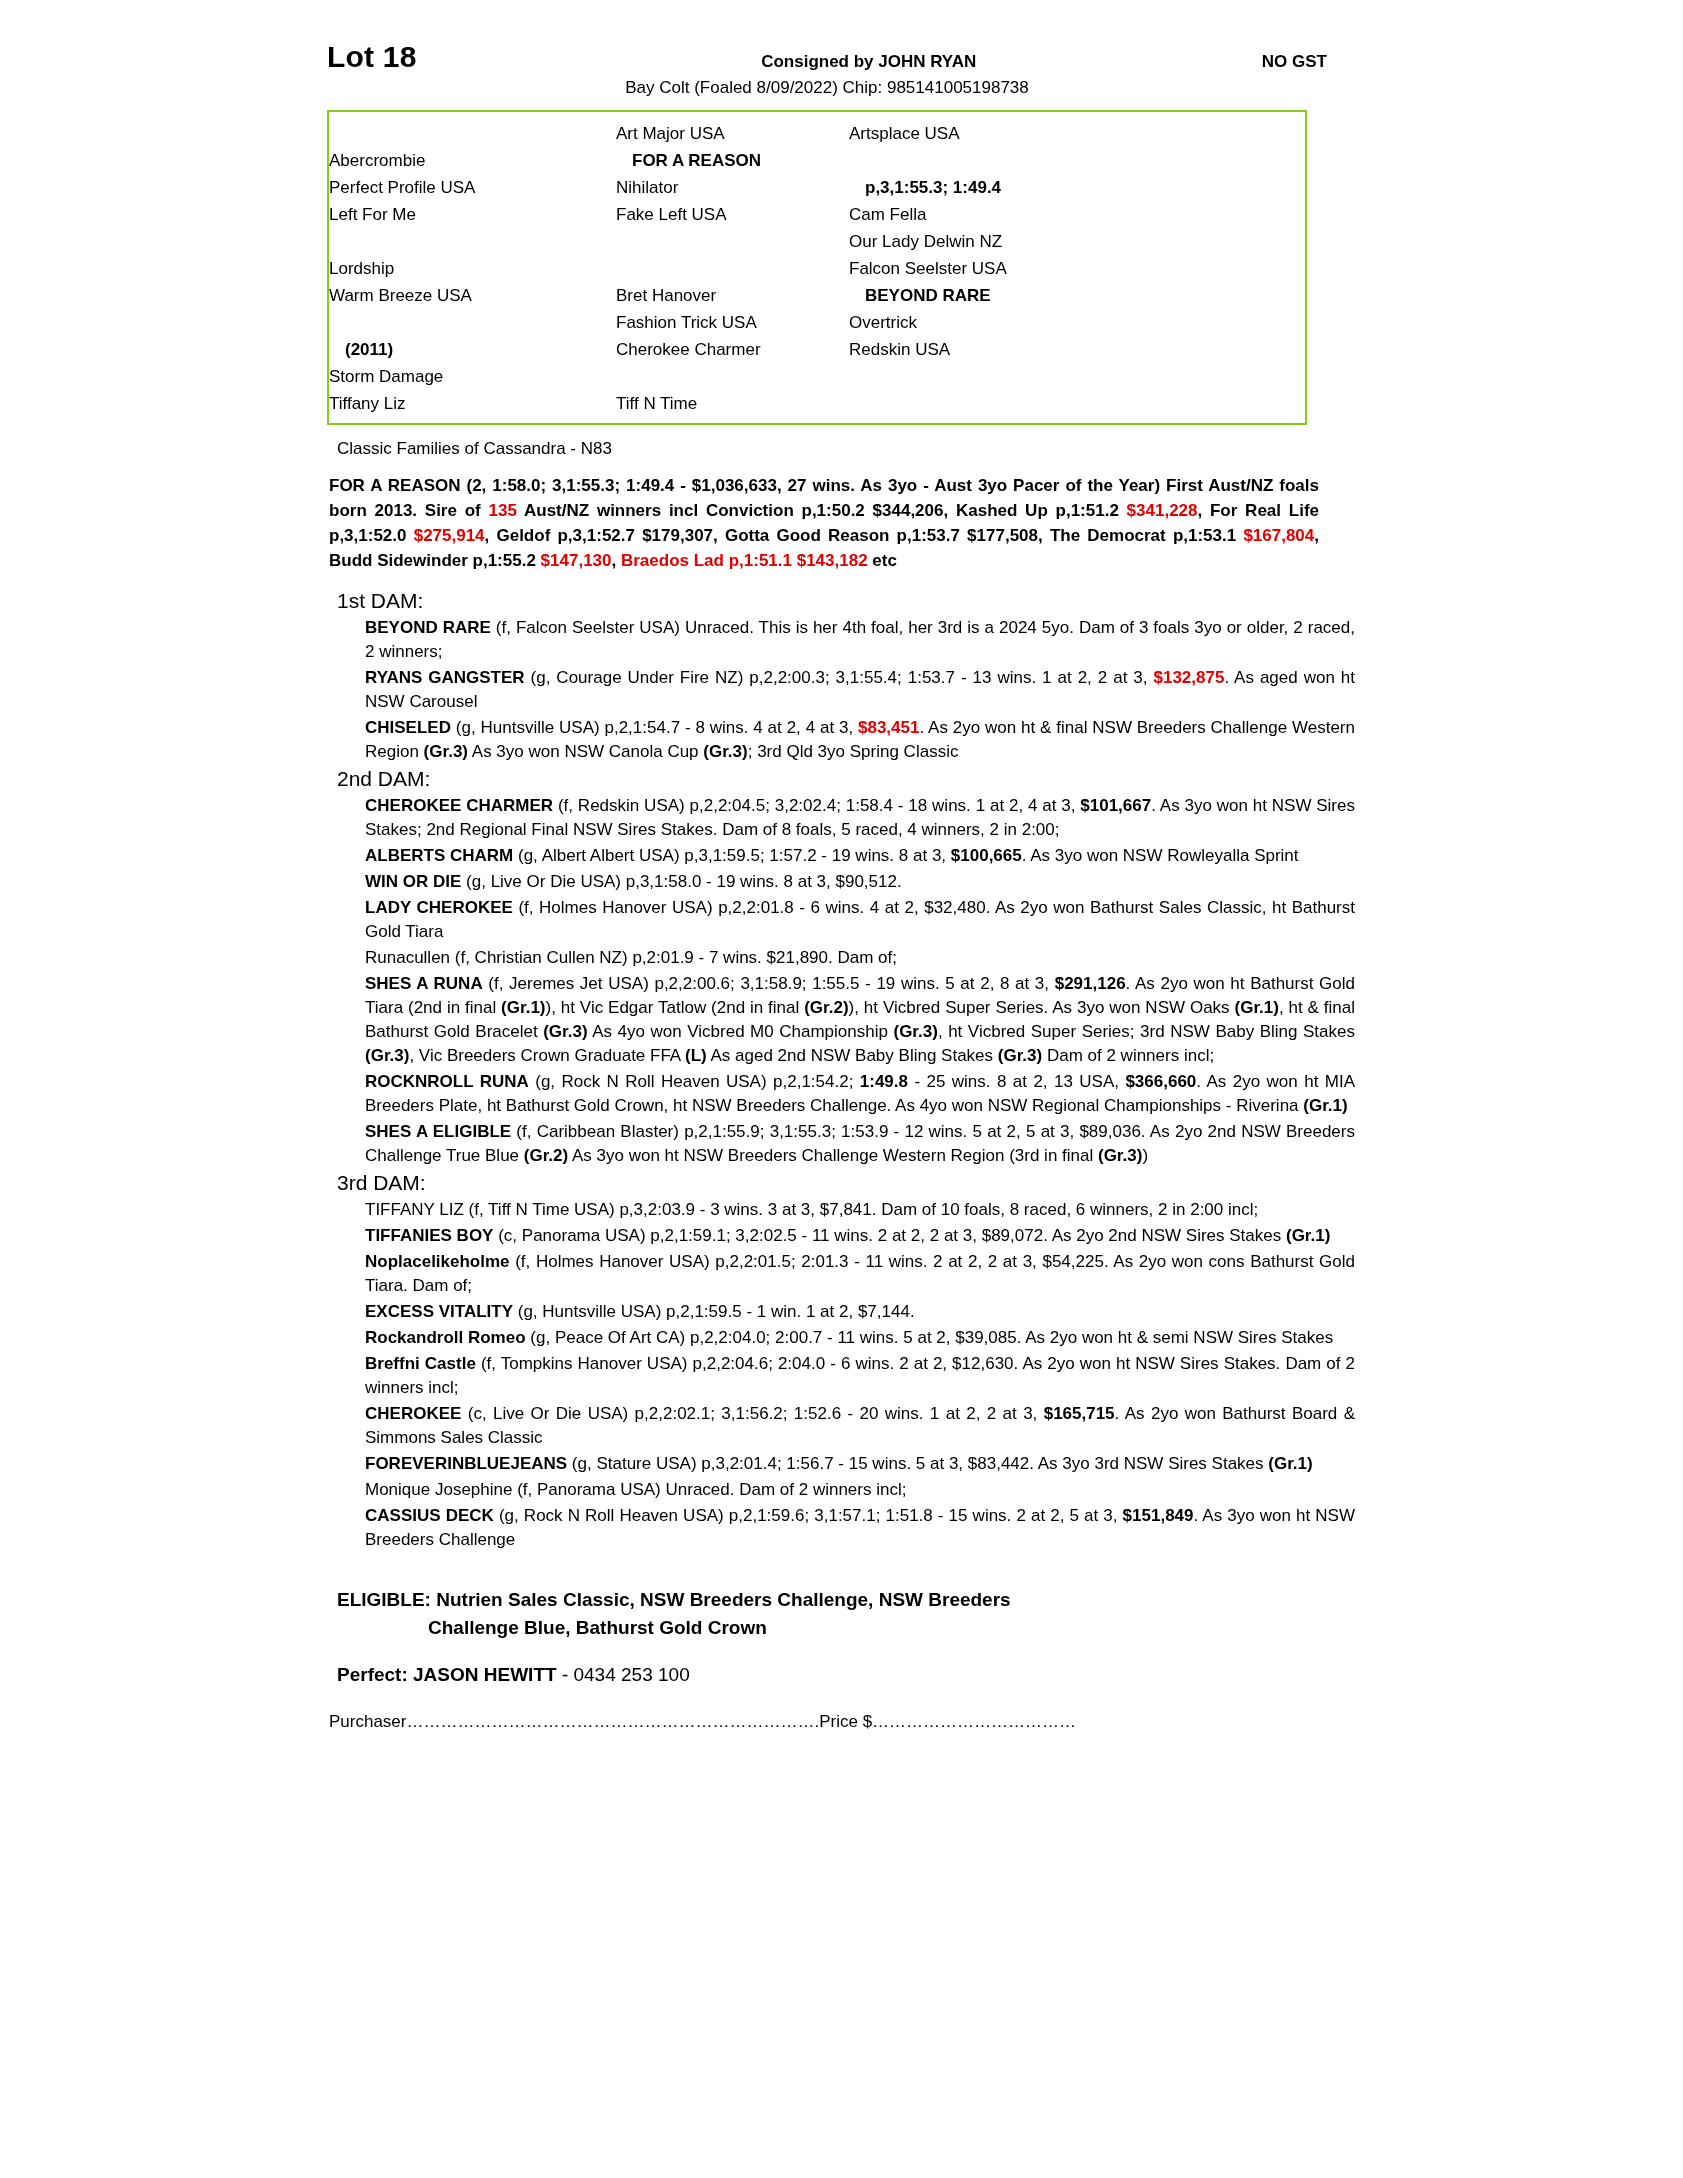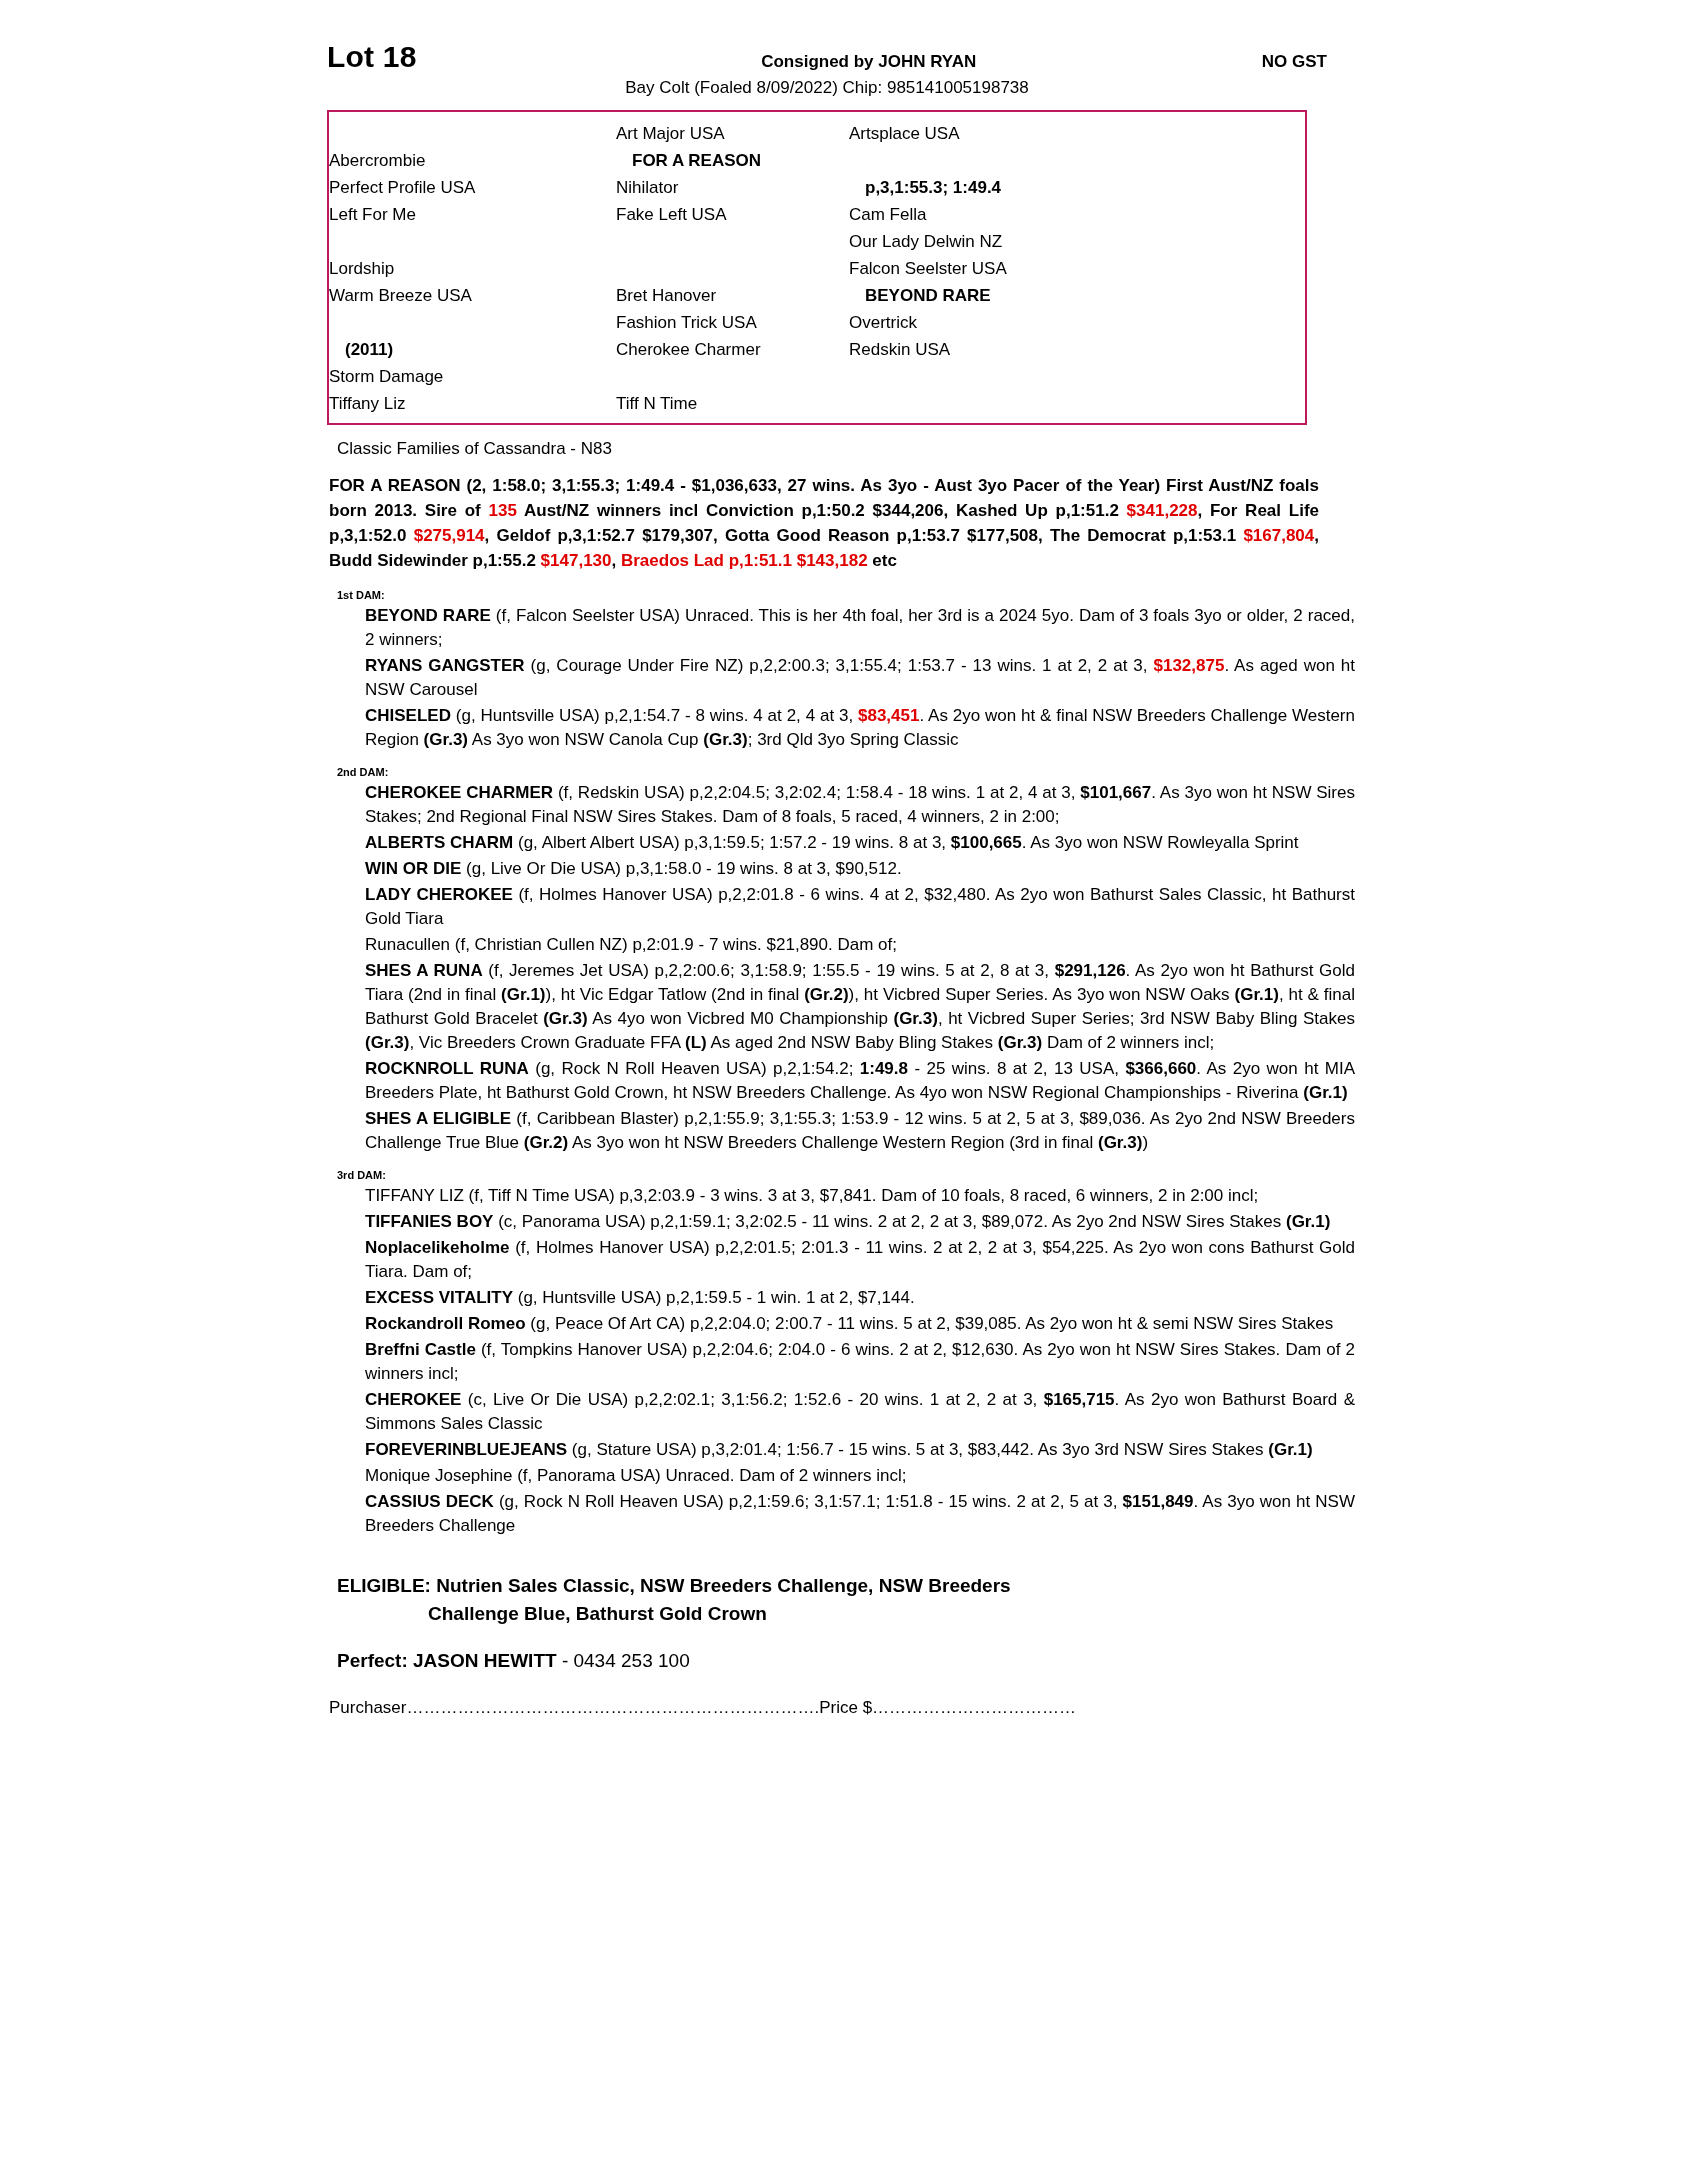--- a/index.html
+++ b/index.html
@@ -46,21 +46,21 @@
   .subheader {
     width: 1000px;
     margin-left: -10px;
     text-align: center;
     font-size: 17px;
     margin-top: 4px;
     margin-bottom: 12px;
   }
   
   .ped-box {
-    border: 2px solid #be185d;
+    border: 2px solid #84cc16;
     width: 980px;
     box-sizing: border-box;
     padding: 8px 0 6px 0;
     margin-left: -10px;
   }
   .ped-grid {
     display: grid;
     grid-template-columns: 287px 233px 228px;
     font-size: 17px;
     line-height: 27px;
@@ -78,23 +78,23 @@
     font-size: 17px;
     font-weight: bold;
     text-align: justify;
     line-height: 25px;
     width: 990px;
     margin-left: -8px;
     margin-bottom: 16px;
   }
   .red { color: #e00000; }
   .dam-head {
-    font-size: 11px;
-    font-weight: bold;
-    margin-top: 14px;
+    font-size: 21px;
+    font-weight: normal;
+    margin-top: 3px;
     margin-bottom: 3px;
   }
   p.entry {
     font-size: 17px;
     line-height: 24px;
     margin: 0 0 2px 0;
     text-align: justify;
     width: 990px;
     text-indent: 0;
   }

